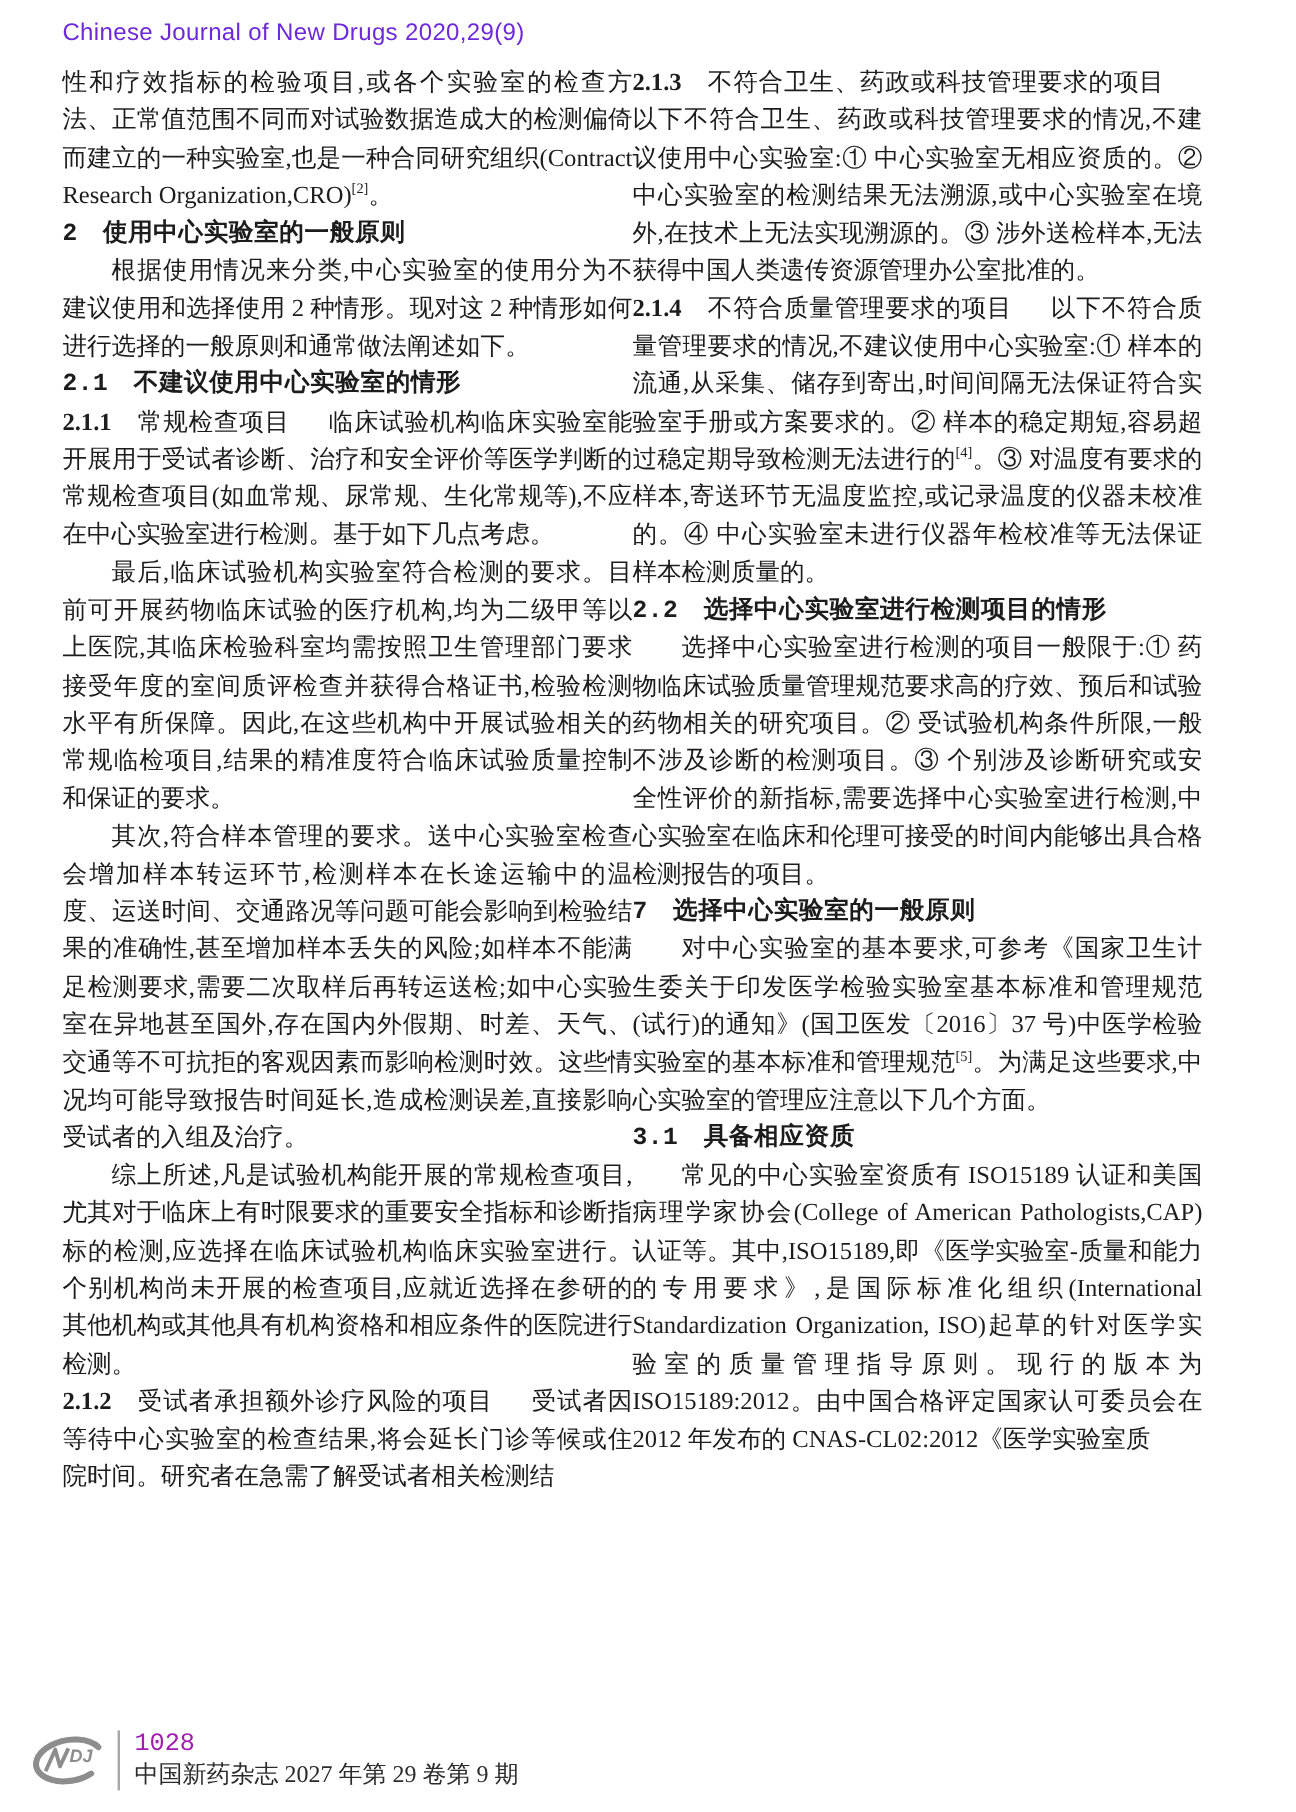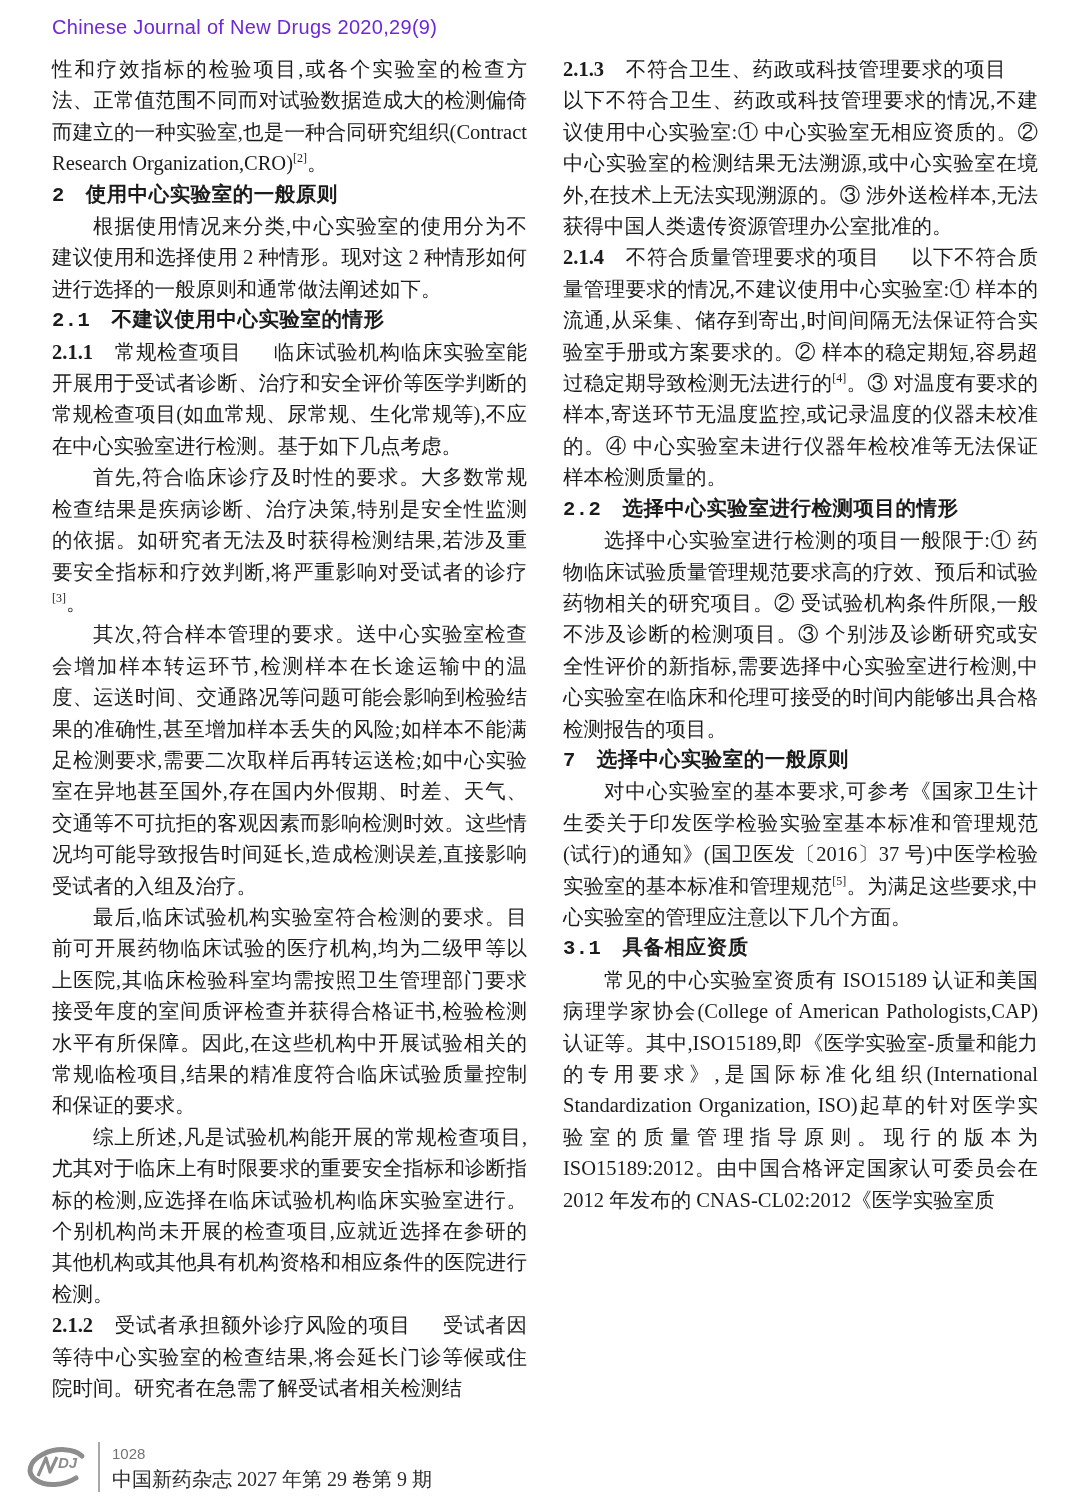--- a/index.html
+++ b/index.html
@@ -8,21 +8,21 @@
     position: relative; width: 1080px; height: 1510px; background: #ffffff;
     color: #1c1c1c; font-family: "Liberation Serif", serif;
   }
   .running-head {
     position: absolute; left: 52px; top: 16px;
     font-family: "Liberation Sans", sans-serif;
     font-size: 20px; letter-spacing: 0.3px; color: #6d28d9; white-space: nowrap;
   }
   .columns {
     position: absolute; left: 52px; top: 54px; width: 985px;
-    display: flex; gap: 36px;
+    display: flex; 
   }
   .col {
     width: 475px; flex: 0 0 475px;
     font-size: 20.5px; line-height: 31.4px;
     text-align: justify;
   }
   .col p { margin: 0; }
   .col p.indent { text-indent: 2em; }
   .col p.h {
     font-family: Liberation Mono, monospace;
@@ -34,45 +34,44 @@
   }
   .footer {
     position: absolute; left: 24px; top: 1442px;
     display: flex; 
   }
   .footer-logo { width: 66px; height: 52px; flex: 0 0 66px; }
   .footer-divider {
     width: 2px; height: 50px; background: #a8a8a8; margin: 0 12px 0 8px;
   }
   .footer-page-number {
-    font-family: Liberation Sans, sans-serif;
-    font-size: 15px; color: #737373; line-height: 24px;
+    font-family: Liberation Mono, monospace;
+    font-size: 21px; color: #a21caf; line-height: 24px;
   }
   .footer-journal-line {
     font-family: "Liberation Serif", serif;
     font-size: 20px; color: #2b2b2b; line-height: 26px; white-space: nowrap;
   }
 </style>
 </head>
 <body>
 
 <div class="page">
 
   <div class="running-head">Chinese Journal of New Drugs 2020,29(9)</div>
 
   <div class="columns">
     <div class="col" id="col-left">
         <p class="noindent">性和疗效指标的检验项目,或各个实验室的检查方法、正常值范围不同而对试验数据造成大的检测偏倚而建立的一种实验室,也是一种合同研究组织(Contract Research Organization,CRO)<sup>[2]</sup>。</p>
         <p class="h">2　使用中心实验室的一般原则</p>
         <p class="indent">根据使用情况来分类,中心实验室的使用分为不建议使用和选择使用 2 种情形。现对这 2 种情形如何进行选择的一般原则和通常做法阐述如下。</p>
         <p class="h">2.1　不建议使用中心实验室的情形</p>
         <p class="sub"><span class="sub-num">2.1.1</span>　常规检查项目　 临床试验机构临床实验室能开展用于受试者诊断、治疗和安全评价等医学判断的常规检查项目(如血常规、尿常规、生化常规等),不应在中心实验室进行检测。基于如下几点考虑。</p>
-        <p class="indent">首先,符合临床诊疗及时性的要求。大多数常规检查结果是疾病诊断、治疗决策,特别是安全性监测的依据。如研究者无法及时获得检测结果,若涉及重要安全指标和疗效判断,将严重影响对受试者的诊疗<sup>[3]</sup>。</p>
+        <p class="indent">最后,临床试验机构实验室符合检测的要求。目前可开展药物临床试验的医疗机构,均为二级甲等以上医院,其临床检验科室均需按照卫生管理部门要求接受年度的室间质评检查并获得合格证书,检验检测水平有所保障。因此,在这些机构中开展试验相关的常规临检项目,结果的精准度符合临床试验质量控制和保证的要求。</p>
         <p class="indent">其次,符合样本管理的要求。送中心实验室检查会增加样本转运环节,检测样本在长途运输中的温度、运送时间、交通路况等问题可能会影响到检验结果的准确性,甚至增加样本丢失的风险;如样本不能满足检测要求,需要二次取样后再转运送检;如中心实验室在异地甚至国外,存在国内外假期、时差、天气、交通等不可抗拒的客观因素而影响检测时效。这些情况均可能导致报告时间延长,造成检测误差,直接影响受试者的入组及治疗。</p>
-        <p class="indent">最后,临床试验机构实验室符合检测的要求。目前可开展药物临床试验的医疗机构,均为二级甲等以上医院,其临床检验科室均需按照卫生管理部门要求接受年度的室间质评检查并获得合格证书,检验检测水平有所保障。因此,在这些机构中开展试验相关的常规临检项目,结果的精准度符合临床试验质量控制和保证的要求。</p>
         <p class="indent">综上所述,凡是试验机构能开展的常规检查项目,尤其对于临床上有时限要求的重要安全指标和诊断指标的检测,应选择在临床试验机构临床实验室进行。个别机构尚未开展的检查项目,应就近选择在参研的其他机构或其他具有机构资格和相应条件的医院进行检测。</p>
         <p class="sub"><span class="sub-num">2.1.2</span>　受试者承担额外诊疗风险的项目　 受试者因等待中心实验室的检查结果,将会延长门诊等候或住院时间。研究者在急需了解受试者相关检测结</p>
       </div>
     <div class="col" id="col-right">
         <p class="sub"><span class="sub-num">2.1.3</span>　不符合卫生、药政或科技管理要求的项目　 以下不符合卫生、药政或科技管理要求的情况,不建议使用中心实验室:① 中心实验室无相应资质的。② 中心实验室的检测结果无法溯源,或中心实验室在境外,在技术上无法实现溯源的。③ 涉外送检样本,无法获得中国人类遗传资源管理办公室批准的。</p>
         <p class="sub"><span class="sub-num">2.1.4</span>　不符合质量管理要求的项目　 以下不符合质量管理要求的情况,不建议使用中心实验室:① 样本的流通,从采集、储存到寄出,时间间隔无法保证符合实验室手册或方案要求的。② 样本的稳定期短,容易超过稳定期导致检测无法进行的<sup>[4]</sup>。③ 对温度有要求的样本,寄送环节无温度监控,或记录温度的仪器未校准的。④ 中心实验室未进行仪器年检校准等无法保证样本检测质量的。</p>
         <p class="h">2.2　选择中心实验室进行检测项目的情形</p>
         <p class="indent">选择中心实验室进行检测的项目一般限于:① 药物临床试验质量管理规范要求高的疗效、预后和试验药物相关的研究项目。② 受试验机构条件所限,一般不涉及诊断的检测项目。③ 个别涉及诊断研究或安全性评价的新指标,需要选择中心实验室进行检测,中心实验室在临床和伦理可接受的时间内能够出具合格检测报告的项目。</p>
         <p class="h">7　选择中心实验室的一般原则</p>
         <p class="indent">对中心实验室的基本要求,可参考《国家卫生计生委关于印发医学检验实验室基本标准和管理规范(试行)的通知》(国卫医发〔2016〕37 号)中医学检验实验室的基本标准和管理规范<sup>[5]</sup>。为满足这些要求,中心实验室的管理应注意以下几个方面。</p>

